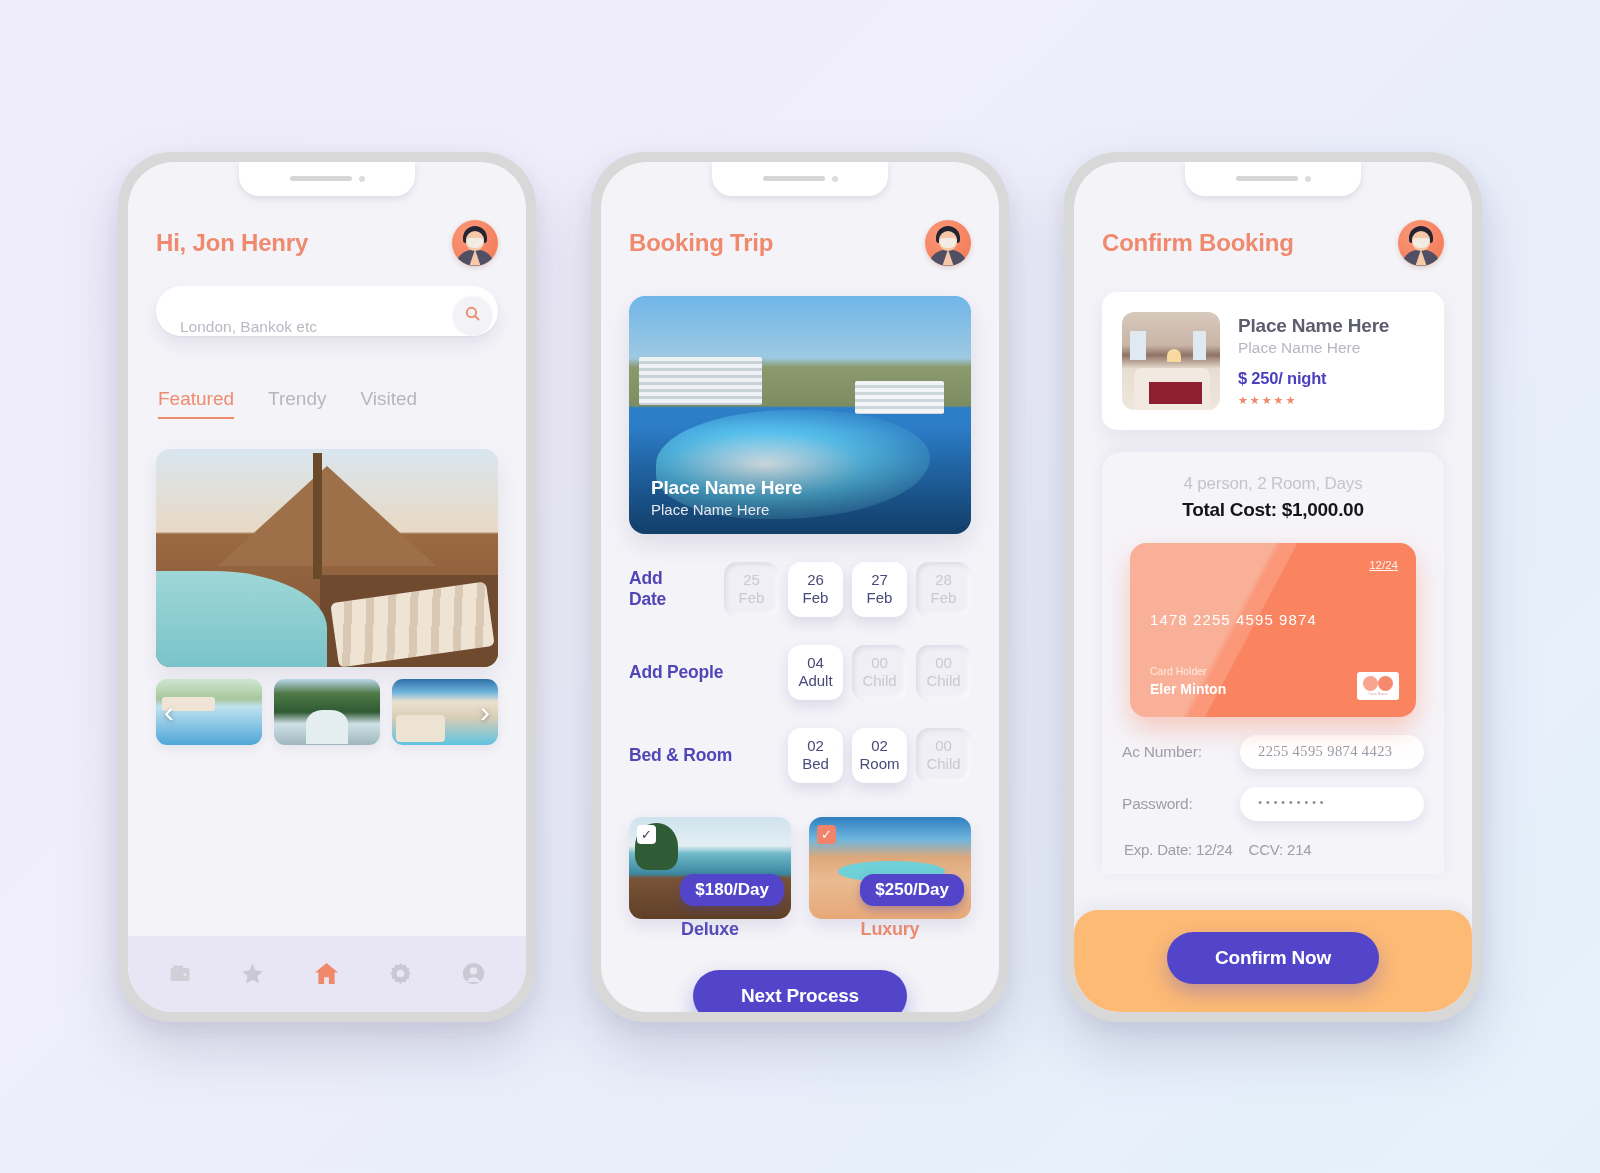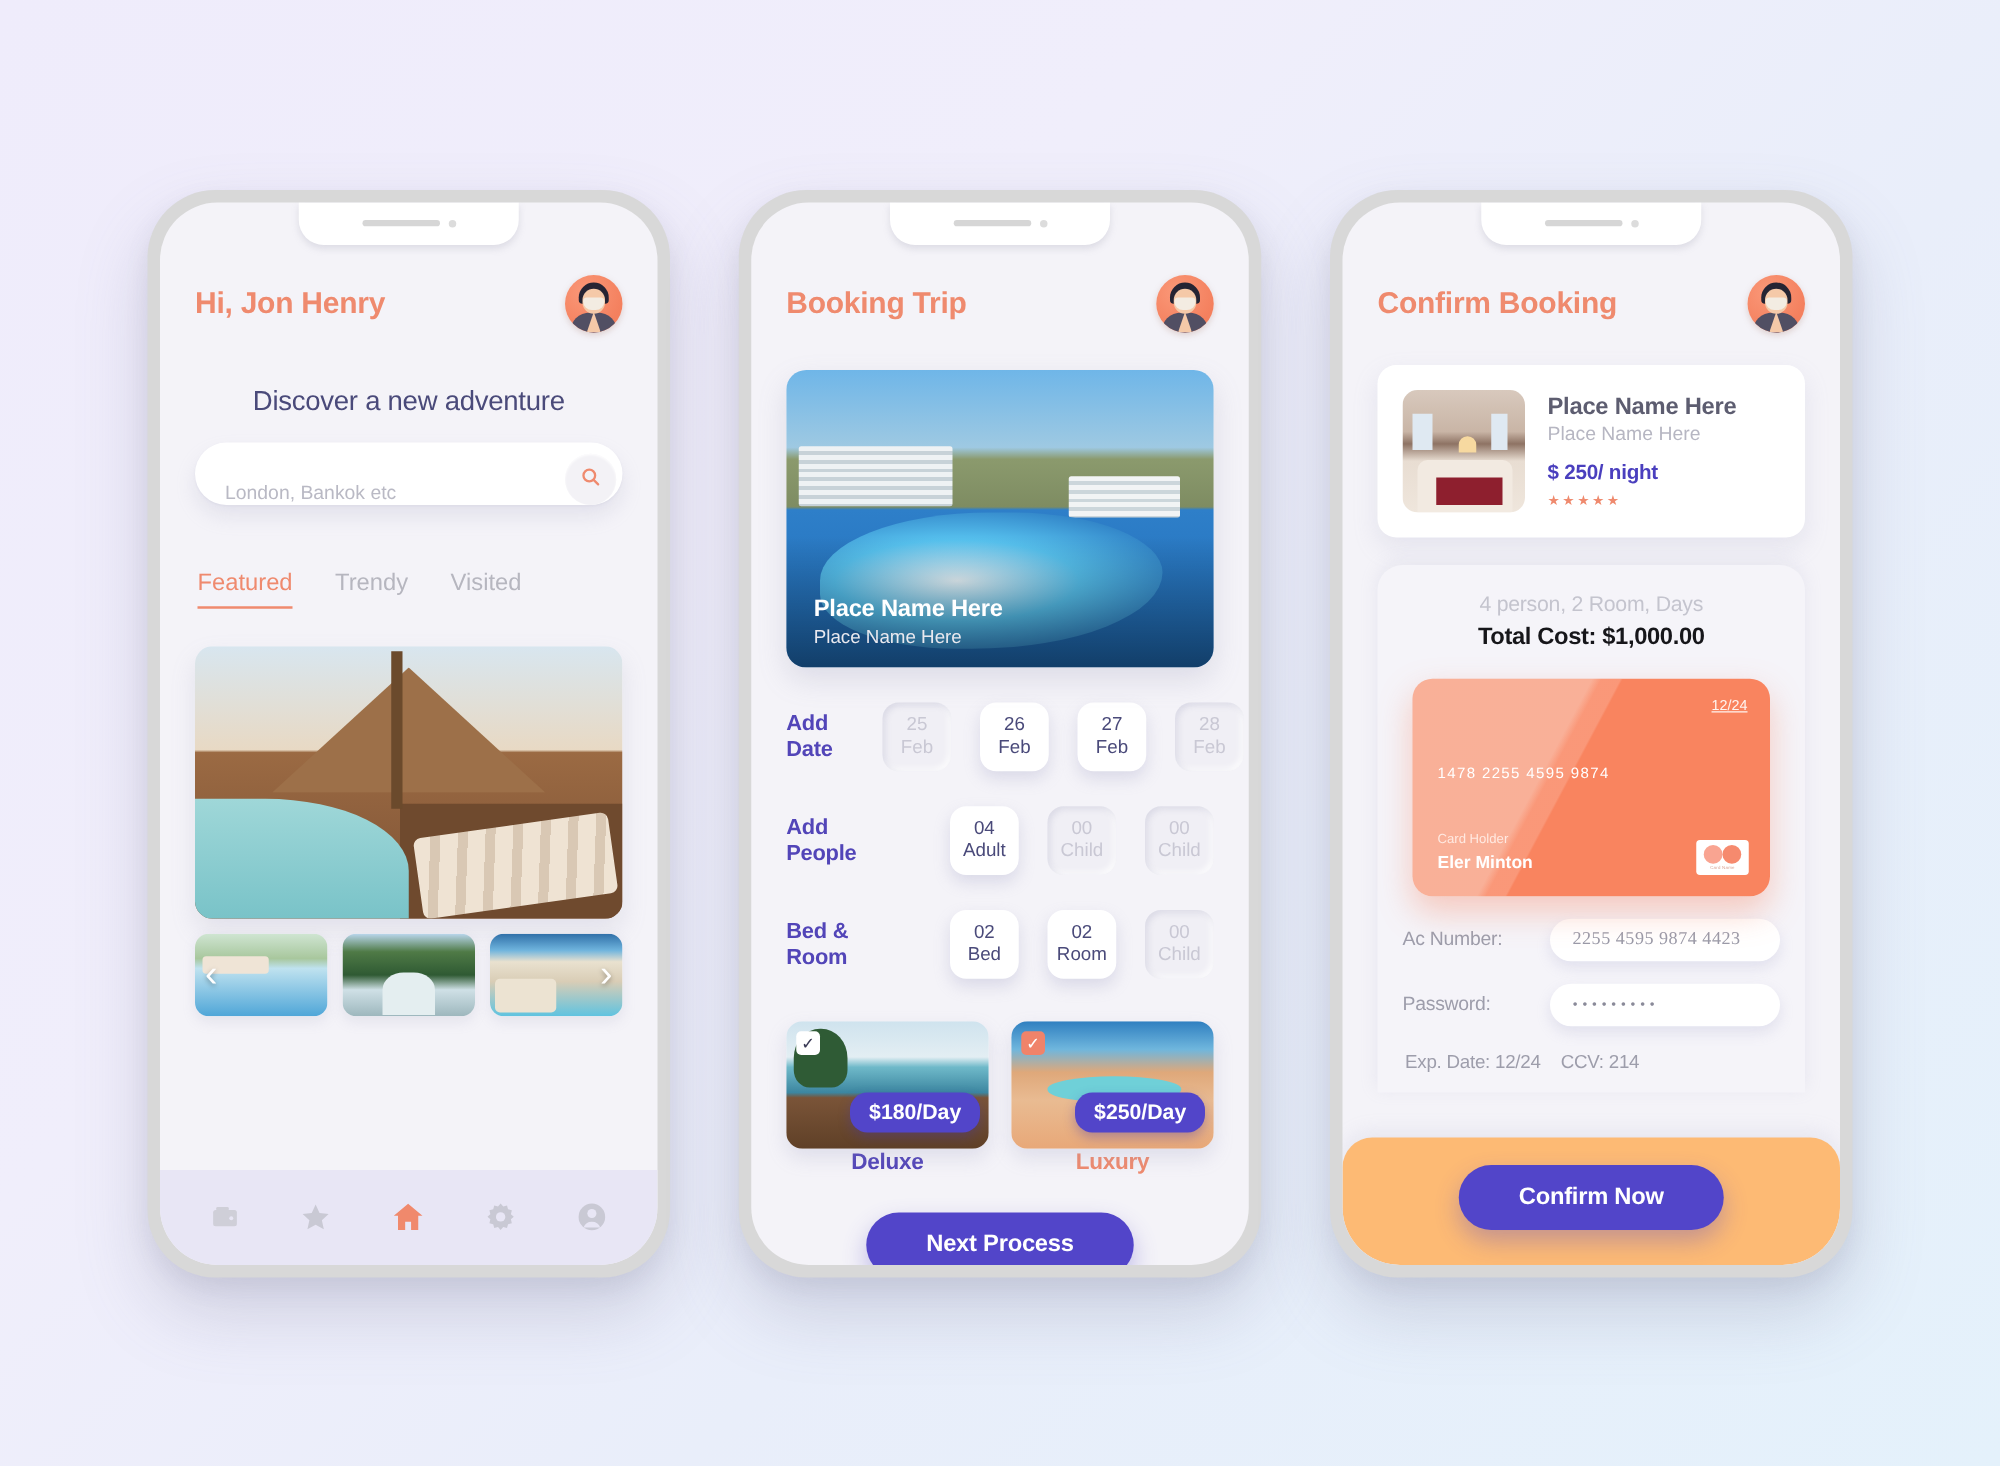--- a/index.html
+++ b/index.html
@@ -150,21 +150,21 @@
     position: relative; box-shadow: 0 10px 22px rgba(140,140,175,0.22);
   }
   .trip-hero .cap { position: absolute; left: 22px; bottom: 16px; z-index: 3; }
   .trip-hero .cap .t1 { color: #fff; font-size: 19px; font-weight: bold; letter-spacing: -0.2px; }
   .trip-hero .cap .t2 { color: #e9e9ef; font-size: 15px; margin-top: 2px; }
 
   .pickrow { display: flex; align-items: center; margin-top: 28px; }
   .pickrow .label {
     font-size: 17.5px; font-weight: bold; color: #5245b8; flex: 1; letter-spacing: -0.2px;
   }
-  .chips { display: flex; gap: 23px; padding-left: 40px; }
+  .chips { display: flex; gap: 9px; padding-left: 40px; }
   .chip {
     width: 55px; height: 55px; border-radius: 13px;
     display: flex; flex-direction: column; align-items: center; justify-content: center;
     font-size: 15px; line-height: 1.18; cursor: pointer;
     background: #f0eff5; color: #c9c8d4;
     box-shadow: inset 2px 2px 5px rgba(190,190,210,0.45), inset -2px -2px 5px rgba(255,255,255,0.9);
   }
   .chip.on {
     background: #ffffff; color: #4a4a7a;
     box-shadow: 0 6px 13px rgba(160,160,195,0.30);
@@ -225,21 +225,21 @@
     margin: 22px auto 0 auto; width: 286px; height: 174px; border-radius: 16px;
     position: relative; overflow: hidden;
     background: linear-gradient(118deg, #f8a184 0%, #f8a184 38%, #f9845f 40%, #f9845f 100%);
     box-shadow: 0 12px 26px rgba(245,140,110,0.42);
   }
   .credit-card .swoosh {
     position: absolute; inset: 0;
     background: linear-gradient(118deg, rgba(255,255,255,0.16) 0%, rgba(255,255,255,0.16) 44%, rgba(255,255,255,0) 44.5%);
   }
   .cc-exp { position: absolute; right: 18px; top: 16px; color: #fff4ef; font-size: 11.5px; z-index: 3; text-decoration: underline; }
-  .cc-num { position: absolute; left: 20px; top: 68px; color: #fff; font-size: 12px; letter-spacing: 1.1px; z-index: 3; }
+  .cc-num { position: absolute; left: 20px; top: 68px; color: #fff; font-size: 15px; letter-spacing: 1.1px; z-index: 3; }
   .cc-holder-l { position: absolute; left: 20px; bottom: 40px; color: #ffe9e1; font-size: 10.5px; z-index: 3; }
   .cc-holder-n { position: absolute; left: 20px; bottom: 20px; color: #fff; font-size: 14px; font-weight: bold; z-index: 3; }
   .cc-logo {
     position: absolute; right: 17px; bottom: 17px; width: 42px; height: 28px;
     background: #fff; border-radius: 3px; z-index: 3;
     display: flex; flex-direction: column; align-items: center; justify-content: center; gap: 1px;
   }
   .cc-logo .circles { position: relative; width: 30px; height: 15px; }
   .cc-logo .c { position: absolute; top: 0; width: 15px; height: 15px; border-radius: 50%; }
   .cc-logo .c1 { left: 0; background: #f9a491; }
@@ -336,21 +336,20 @@
           <div class="page-title">Hi, Jon Henry</div>
           <div class="avatar">
             <div class="body"></div>
             <div class="collar"></div>
             <div class="hair"></div>
             <div class="face"></div>
             <div class="mask"></div>
           </div>
         </div>
 
-        <div class="tagline">Discover a new adventure</div>
 
         <div class="searchbar">
           <input type="text" placeholder="London, Bankok etc" style="">
           <button class="search-btn">
             <span>
               <svg width="17" height="17" viewBox="0 0 24 24" fill="none" stroke="#ef8a6e" stroke-width="2.6" stroke-linecap="round">
                 <circle cx="10.5" cy="10.5" r="6.6"></circle>
                 <line x1="15.4" y1="15.4" x2="20.5" y2="20.5"></line>
               </svg>
             </span>

